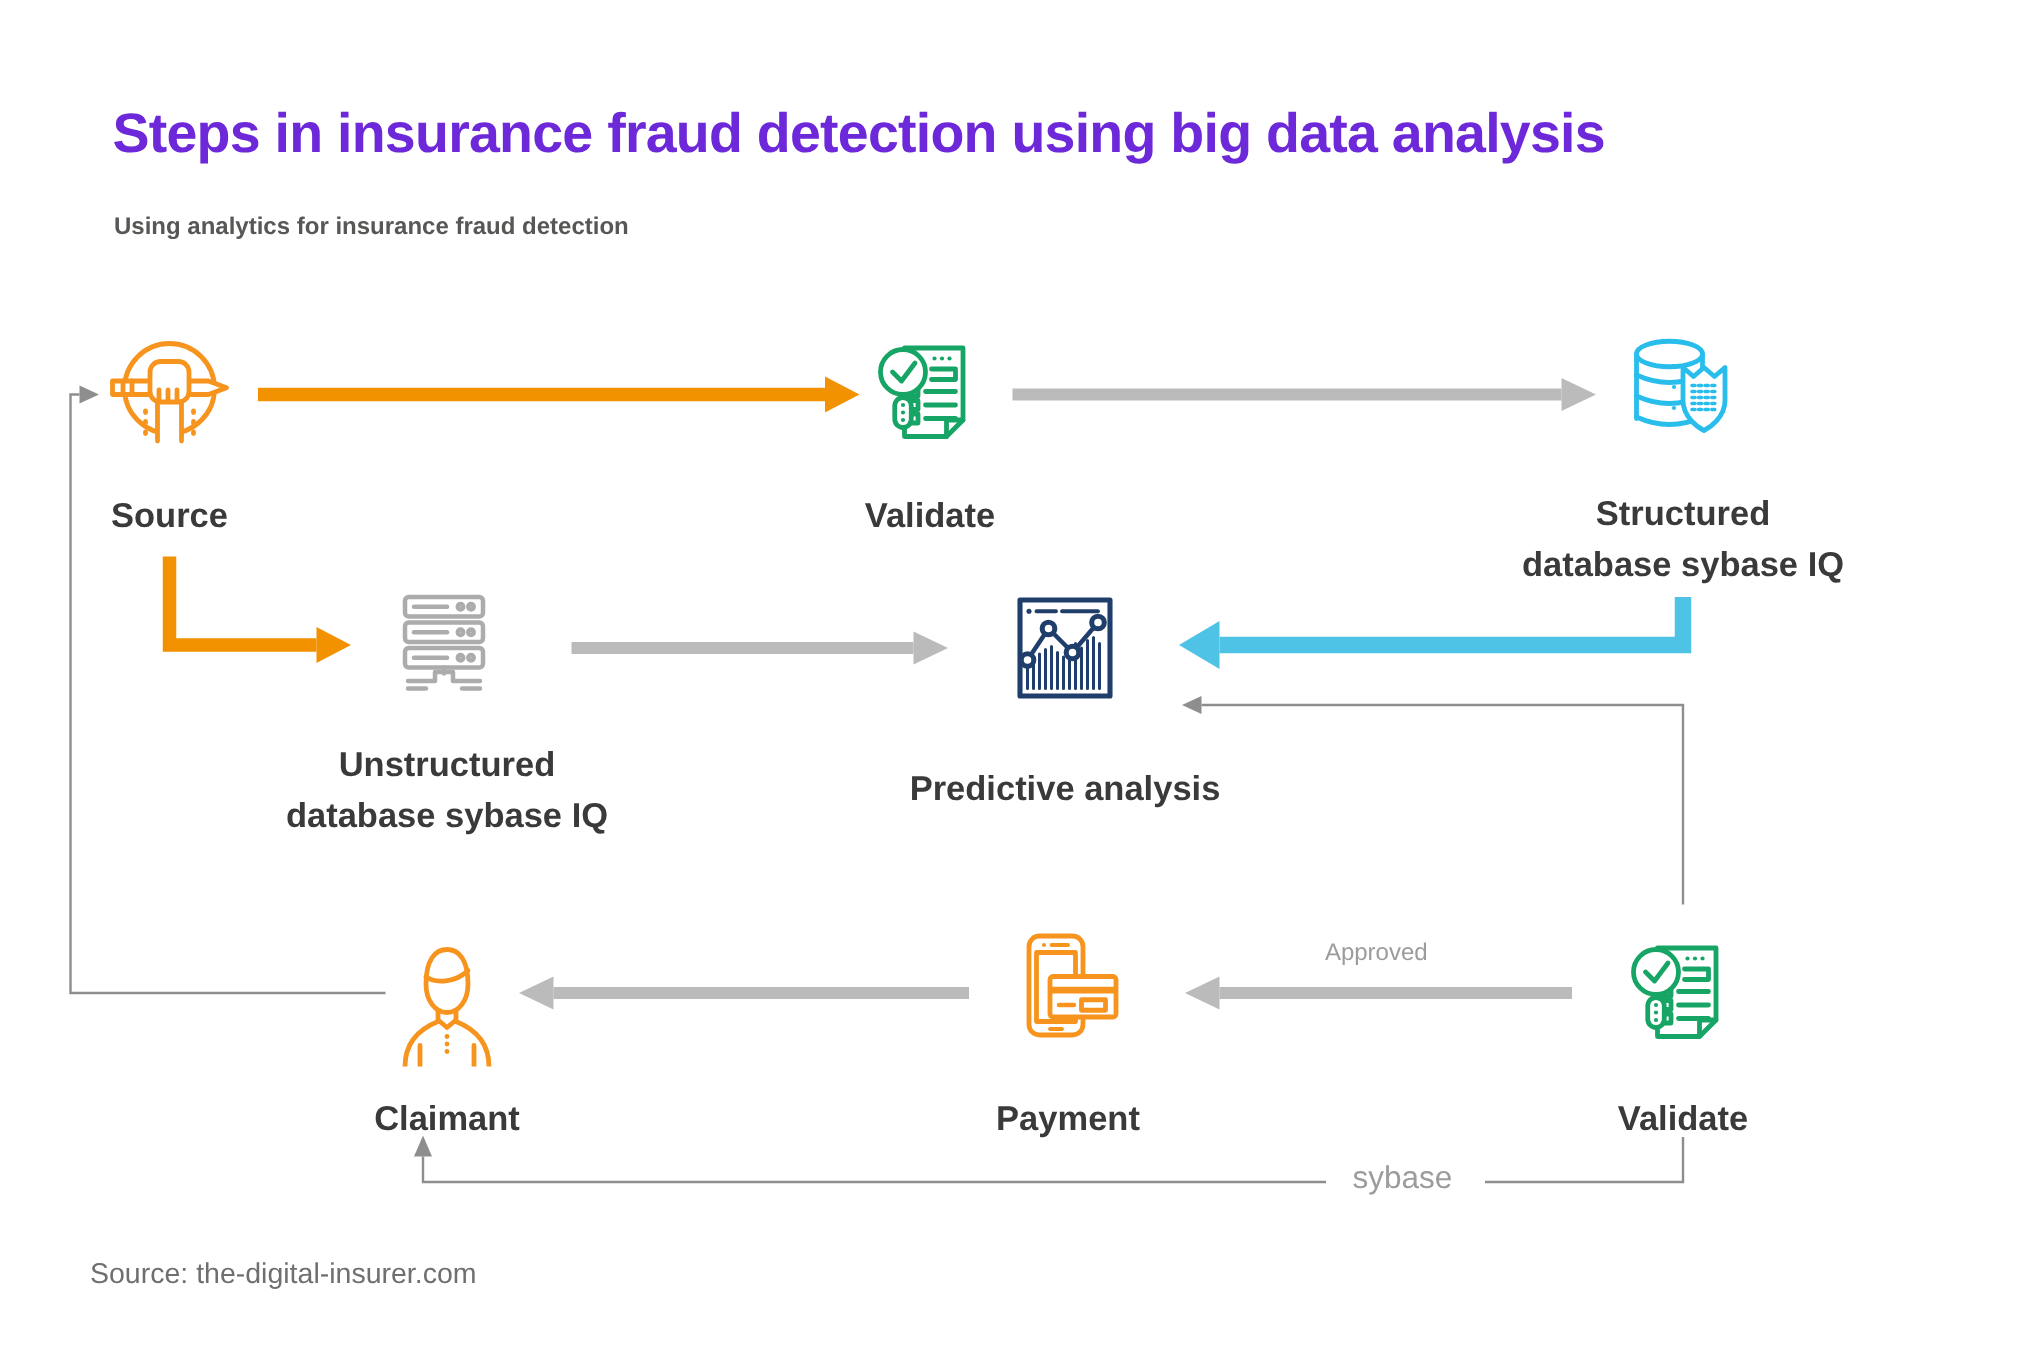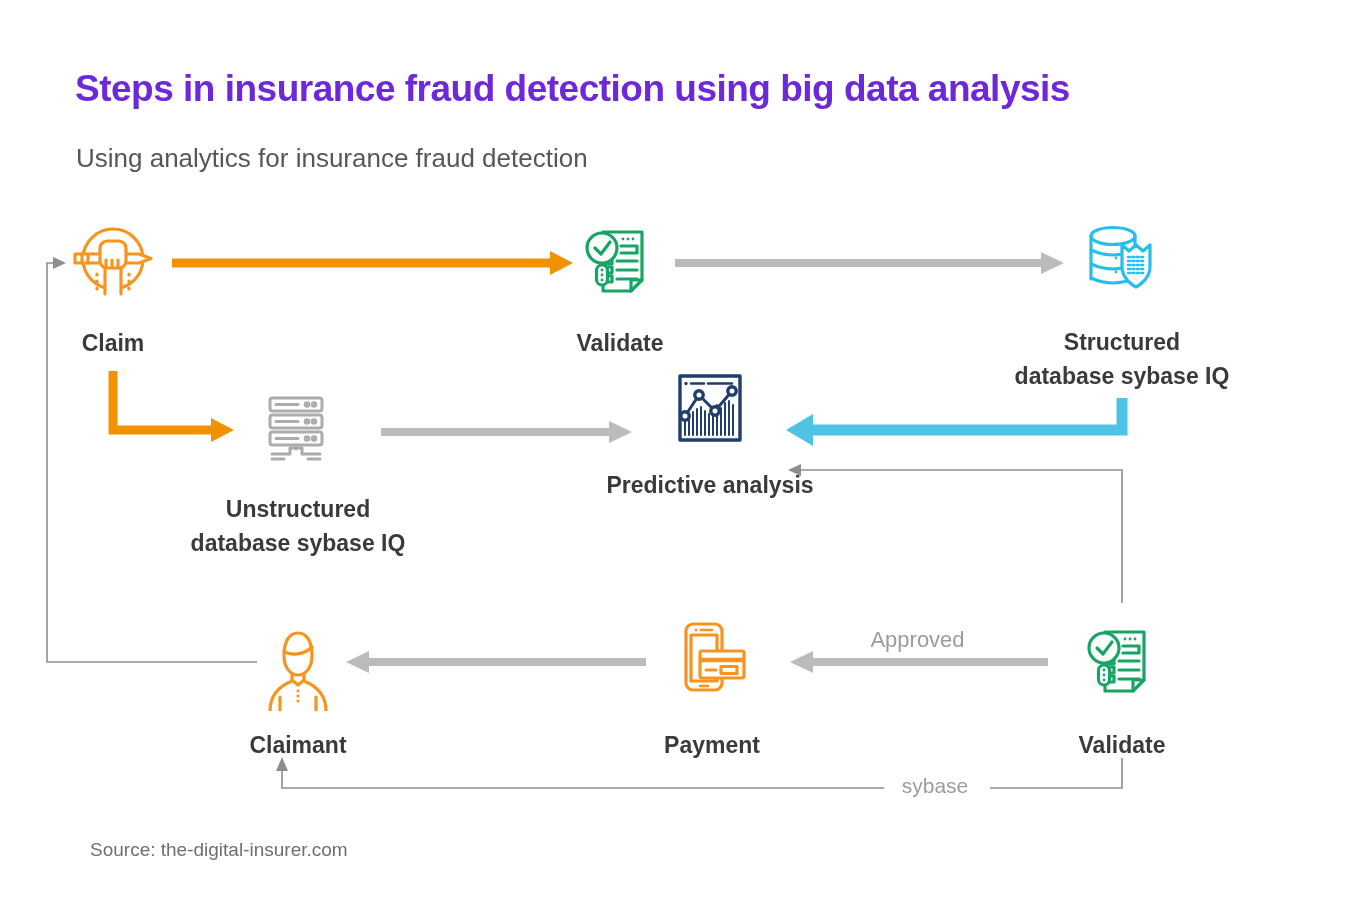--- a/index.html
+++ b/index.html
@@ -1,25 +1,25 @@
 <!DOCTYPE html>
 <html><head>
 <meta charset="utf-8">
 <style>
   html,body{margin:0;padding:0;background:#ffffff;}
   body{width:1354px;height:902px;position:relative;overflow:hidden;
        font-family:"Liberation Sans","DejaVu Sans",sans-serif;color:#3a3a3a;}
   .abs{position:absolute;}
   .title{left:75px;top:68px;font-size:37px;font-weight:700;letter-spacing:-0.5px;color:#6d28d9;white-space:nowrap;}
-  .subtitle{left:76px;top:143px;font-size:26px;font-weight:400;color:#575756;white-space:nowrap;}
+  .subtitle{left:76px;top:143px;font-size:16px;font-weight:700;color:#575756;white-space:nowrap;}
   .node{position:absolute;width:300px;display:flex;flex-direction:column;align-items:center;}
   .iconbox{width:88px;height:88px;display:flex;align-items:center;justify-content:center;}
   .nlabel{font-size:23px;font-weight:700;color:#3a3a3a;text-align:center;line-height:34px;white-space:nowrap;}
-  .edge-label{position:absolute;font-size:22px;font-weight:400;color:#9c9c9c;text-align:center;white-space:nowrap;}
-  .source{left:90px;top:839px;font-size:19px;color:#706f6f;}
+  .edge-label{position:absolute;font-size:16px;font-weight:400;color:#9c9c9c;text-align:center;white-space:nowrap;}
+  .source{left:60px;top:839px;font-size:19px;color:#706f6f;}
   svg{display:block;}
   #connector-layer{position:absolute;left:0;top:0;pointer-events:none;}
 </style>
 </head>
 <body>
 
 <div class="abs title">Steps in insurance fraud detection using big data analysis</div>
 <div class="abs subtitle">Using analytics for insurance fraud detection</div>
 
 <svg id="connector-layer" width="1354" height="902" viewBox="0 0 1354 902">
@@ -85,21 +85,21 @@
       <path d="M6,32 H70 L82,36.5 L70,41 H6 Z" fill="#ffffff"></path>
       <path d="M13,32 V41 M19,32 V41"></path>
       <rect x="36" y="46" width="16" height="26" fill="#ffffff" stroke="none"></rect>
       <rect x="31" y="19" width="26" height="27" rx="7" fill="#ffffff"></rect>
       <path d="M37,38 V45 M43,38 V45 M49,38 V45"></path>
       <path d="M36,46 V72 M52,46 V72"></path>
       <path d="M28,52 V70" stroke-dasharray="1 6"></path>
       <path d="M60,52 V70" stroke-dasharray="1 6"></path>
     </svg>
   </div>
-  <div class="nlabel" style="margin-top:16px;">Claim</div>
+  <div class="nlabel" style="margin-top:16px;">Source</div>
 </div>
 
 <div class="node" style="left:470px;top:223px;">
   <div class="iconbox">
     <svg width="88" height="88" viewBox="0 0 88 88" fill="none" stroke="#17A565" stroke-width="3.2" stroke-linecap="round" stroke-linejoin="round">
       <path d="M27,9 H66 V57 L55,68 H27 Z" fill="#ffffff"></path>
       <path d="M55,68 V57 H66"></path>
       <circle cx="47" cy="16" r="1.4" fill="#17A565" stroke="none"></circle>
       <circle cx="52" cy="16" r="1.4" fill="#17A565" stroke="none"></circle>
       <circle cx="57" cy="16" r="1.4" fill="#17A565" stroke="none"></circle>
@@ -163,21 +163,21 @@
       <path d="M18,66 H36 V60 H48 V66 H66"></path>
       <path d="M18,71 H30 M54,71 H66"></path>
     </svg>
   </div>
   <div class="nlabel" style="margin-top:16px;">
     <div>Unstructured</div>
     <div>database sybase IQ</div>
   </div>
 </div>
 
-<div class="node" style="left:560px;top:368px;">
+<div class="node" style="left:560px;top:392px;gap:16px;">
   <div class="iconbox">
     <svg width="88" height="88" viewBox="0 0 88 88" fill="none" stroke="#203E6C" stroke-width="3.4" stroke-linecap="round" stroke-linejoin="round">
       <rect x="14" y="8" width="60" height="64"></rect>
       <circle cx="20" cy="15.5" r="1.7" fill="#203E6C" stroke="none"></circle>
       <path d="M25,15.5 H38 M42,15.5 H66" stroke-width="2.6"></path>
       <path d="M19,67 V52 M23,67 V48 M27,67 V44 M31,67 V41 M35,67 V39 M39,67 V43 M43,67 V46 M47,67 V41 M51,67 V37 M55,67 V40 M59,67 V35 M63,67 V33 M67,67 V37" stroke-width="2"></path>
       <polyline points="19,48 33,27 49,43 66,23" stroke-width="3"></polyline>
       <circle cx="19" cy="48" r="4.2" fill="#ffffff"></circle>
       <circle cx="33" cy="27" r="4.2" fill="#ffffff"></circle>
       <circle cx="49" cy="43" r="4.2" fill="#ffffff"></circle>

